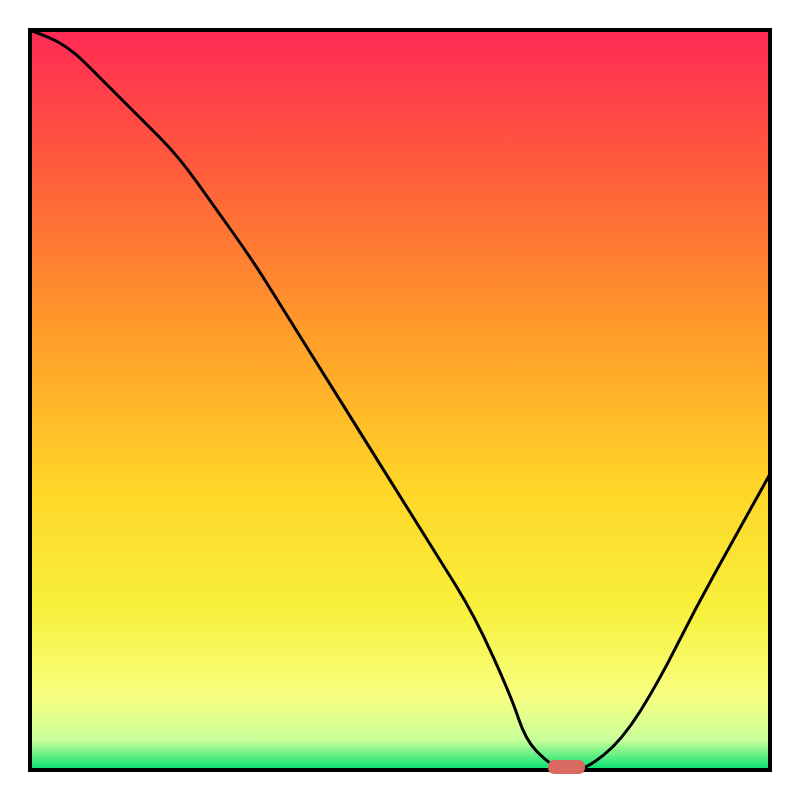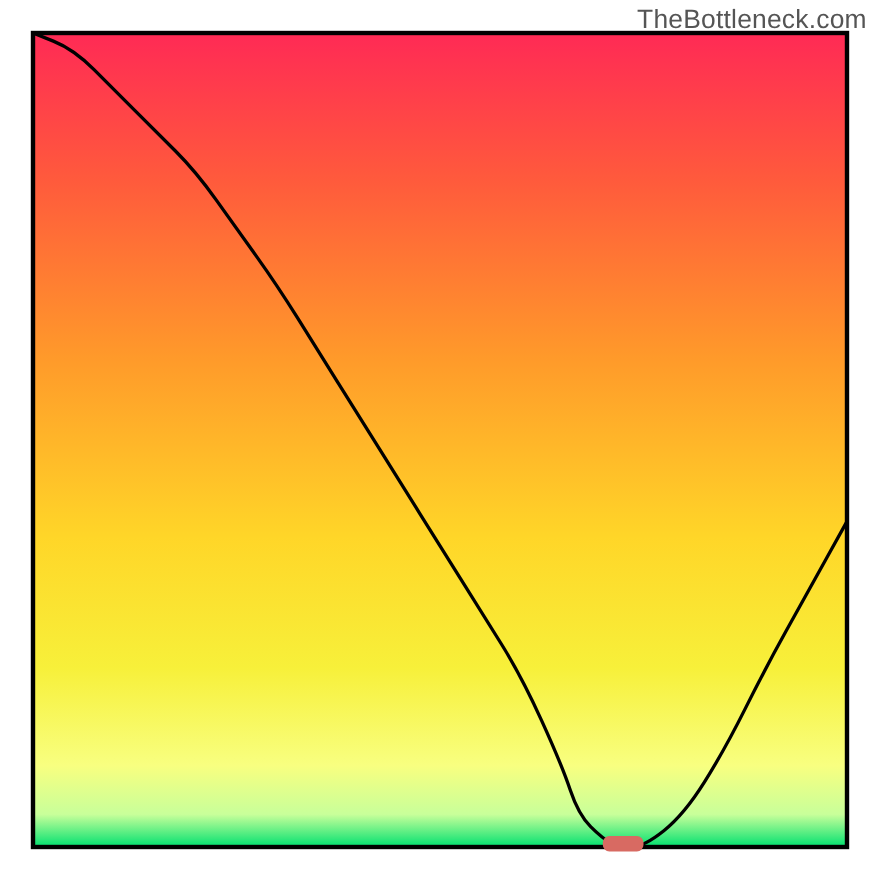--- a/index.html
+++ b/index.html
@@ -28,21 +28,20 @@
   svg {
     position: absolute;
     top: 0;
     left: 0;
   }
 </style>
 </head>
 <body>
 
 <div class="chart-container">
-  <div class="watermark">TheBottleneck.com</div>
 
   <svg width="800" height="800" viewBox="0 0 800 800">
     <defs>
       <linearGradient id="bg-grad" x1="0" y1="0" x2="0" y2="1">
         <stop offset="0%" stop-color="#ff2a55"></stop>
         <stop offset="18%" stop-color="#ff5a3c"></stop>
         <stop offset="40%" stop-color="#ff9a2a"></stop>
         <stop offset="62%" stop-color="#ffd628"></stop>
         <stop offset="78%" stop-color="#f7f03a"></stop>
         <stop offset="90%" stop-color="#f8ff80"></stop>

